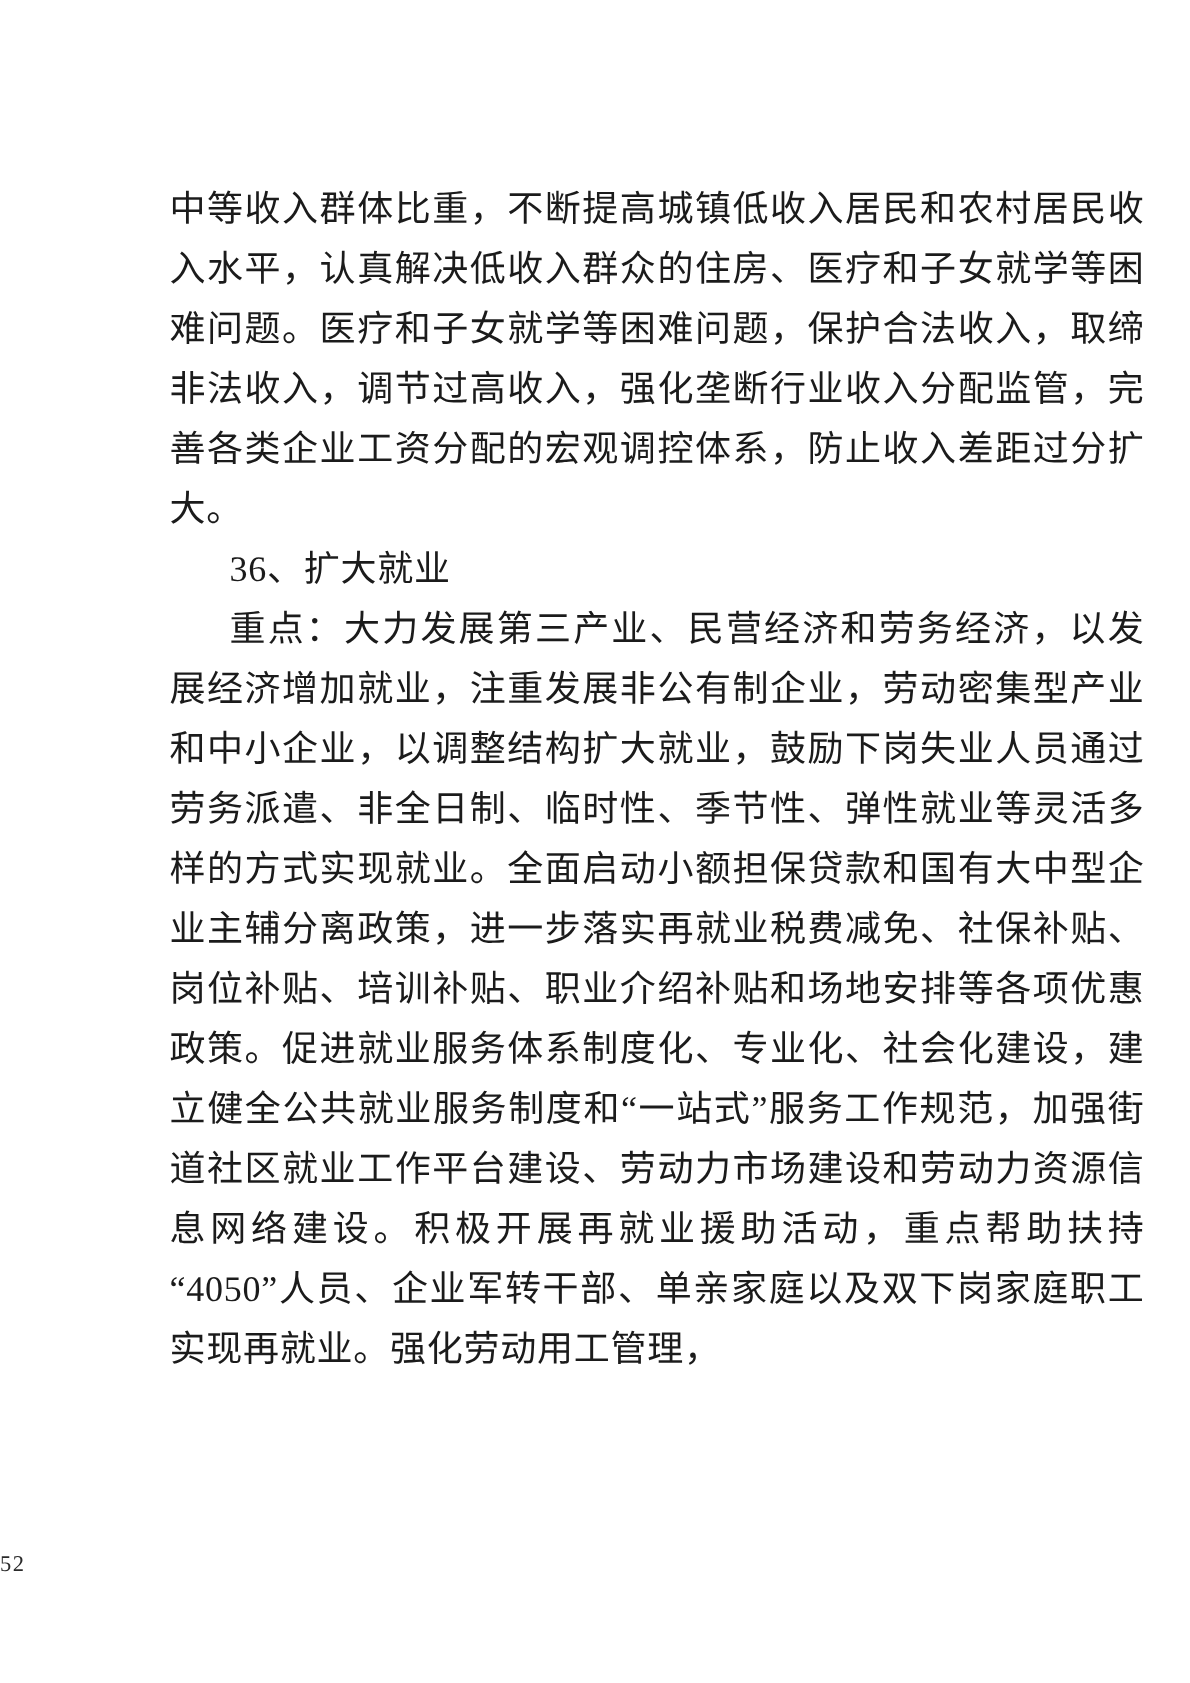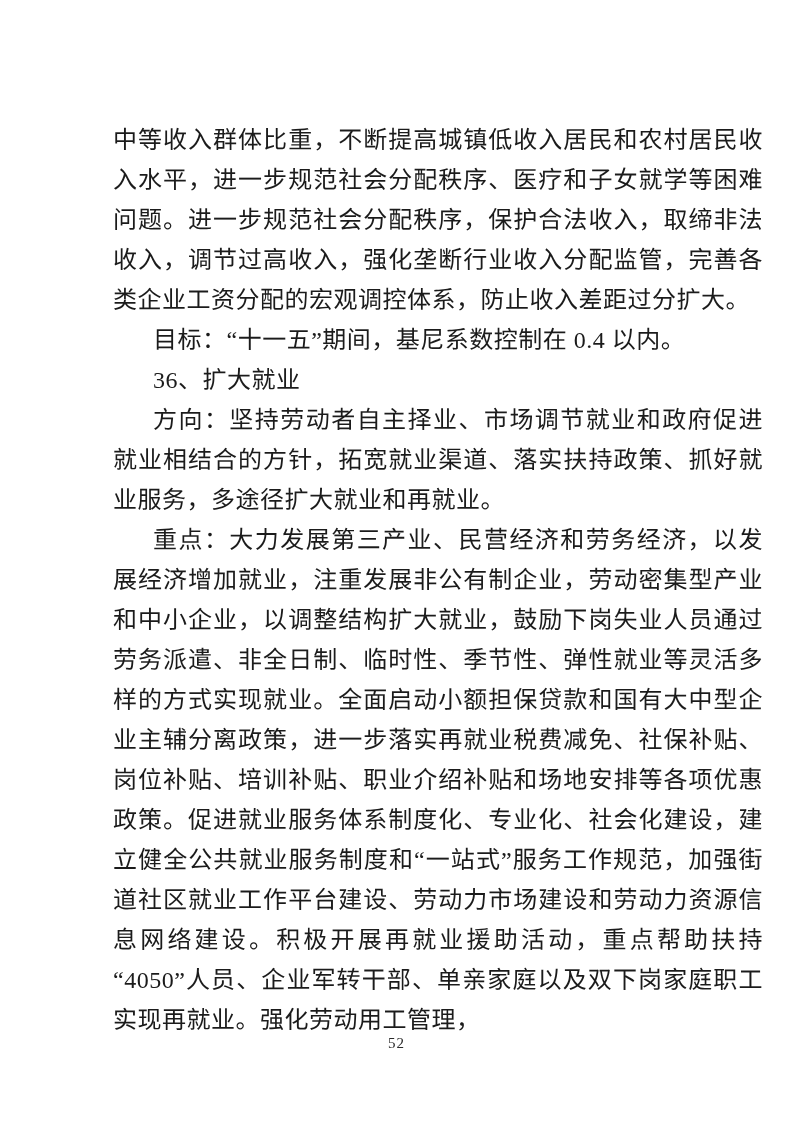--- a/index.html
+++ b/index.html
@@ -35,34 +35,32 @@
   }
   .section-heading {
     font-weight: 400;
     text-indent: 40px;
   }
   .page-number {
     position: absolute;
     top: 1035px;
     left: 0;
     width: 100%;
-    text-align: center;
+    text-align: left;
     font-size: 15px;
     letter-spacing: 1px;
     color: #2a2a2a;
   }
 </style>
 </head>
 <body>
 
 <div class="page">
 
   <div class="body-text">
-    <p>中等收入群体比重，不断提高城镇低收入居民和农村居民收入水平，进一步规范社会分配秩序、医疗和子女就学等困难问题。进一步规范社会分配秩序，保护合法收入，取缔非法收入，调节过高收入，强化垄断行业收入分配监管，完善各类企业工资分配的宏观调控体系，防止收入差距过分扩大。</p>
-    <p class="para-indent">目标：“十一五”期间，基尼系数控制在 0.4 以内。</p>
+    <p>中等收入群体比重，不断提高城镇低收入居民和农村居民收入水平，认真解决低收入群众的住房、医疗和子女就学等困难问题。医疗和子女就学等困难问题，保护合法收入，取缔非法收入，调节过高收入，强化垄断行业收入分配监管，完善各类企业工资分配的宏观调控体系，防止收入差距过分扩大。</p>
     <p class="para-indent section-heading">36、扩大就业</p>
-    <p class="para-indent">方向：坚持劳动者自主择业、市场调节就业和政府促进就业相结合的方针，拓宽就业渠道、落实扶持政策、抓好就业服务，多途径扩大就业和再就业。</p>
     <p class="para-indent">重点：大力发展第三产业、民营经济和劳务经济，以发展经济增加就业，注重发展非公有制企业，劳动密集型产业和中小企业，以调整结构扩大就业，鼓励下岗失业人员通过劳务派遣、非全日制、临时性、季节性、弹性就业等灵活多样的方式实现就业。全面启动小额担保贷款和国有大中型企业主辅分离政策，进一步落实再就业税费减免、社保补贴、岗位补贴、培训补贴、职业介绍补贴和场地安排等各项优惠政策。促进就业服务体系制度化、专业化、社会化建设，建立健全公共就业服务制度和“一站式”服务工作规范，加强街道社区就业工作平台建设、劳动力市场建设和劳动力资源信息网络建设。积极开展再就业援助活动，重点帮助扶持“4050”人员、企业军转干部、单亲家庭以及双下岗家庭职工实现再就业。强化劳动用工管理，</p>
   </div>
 
   <div class="page-number">52</div>
 
 </div>
 
 </body></html>

